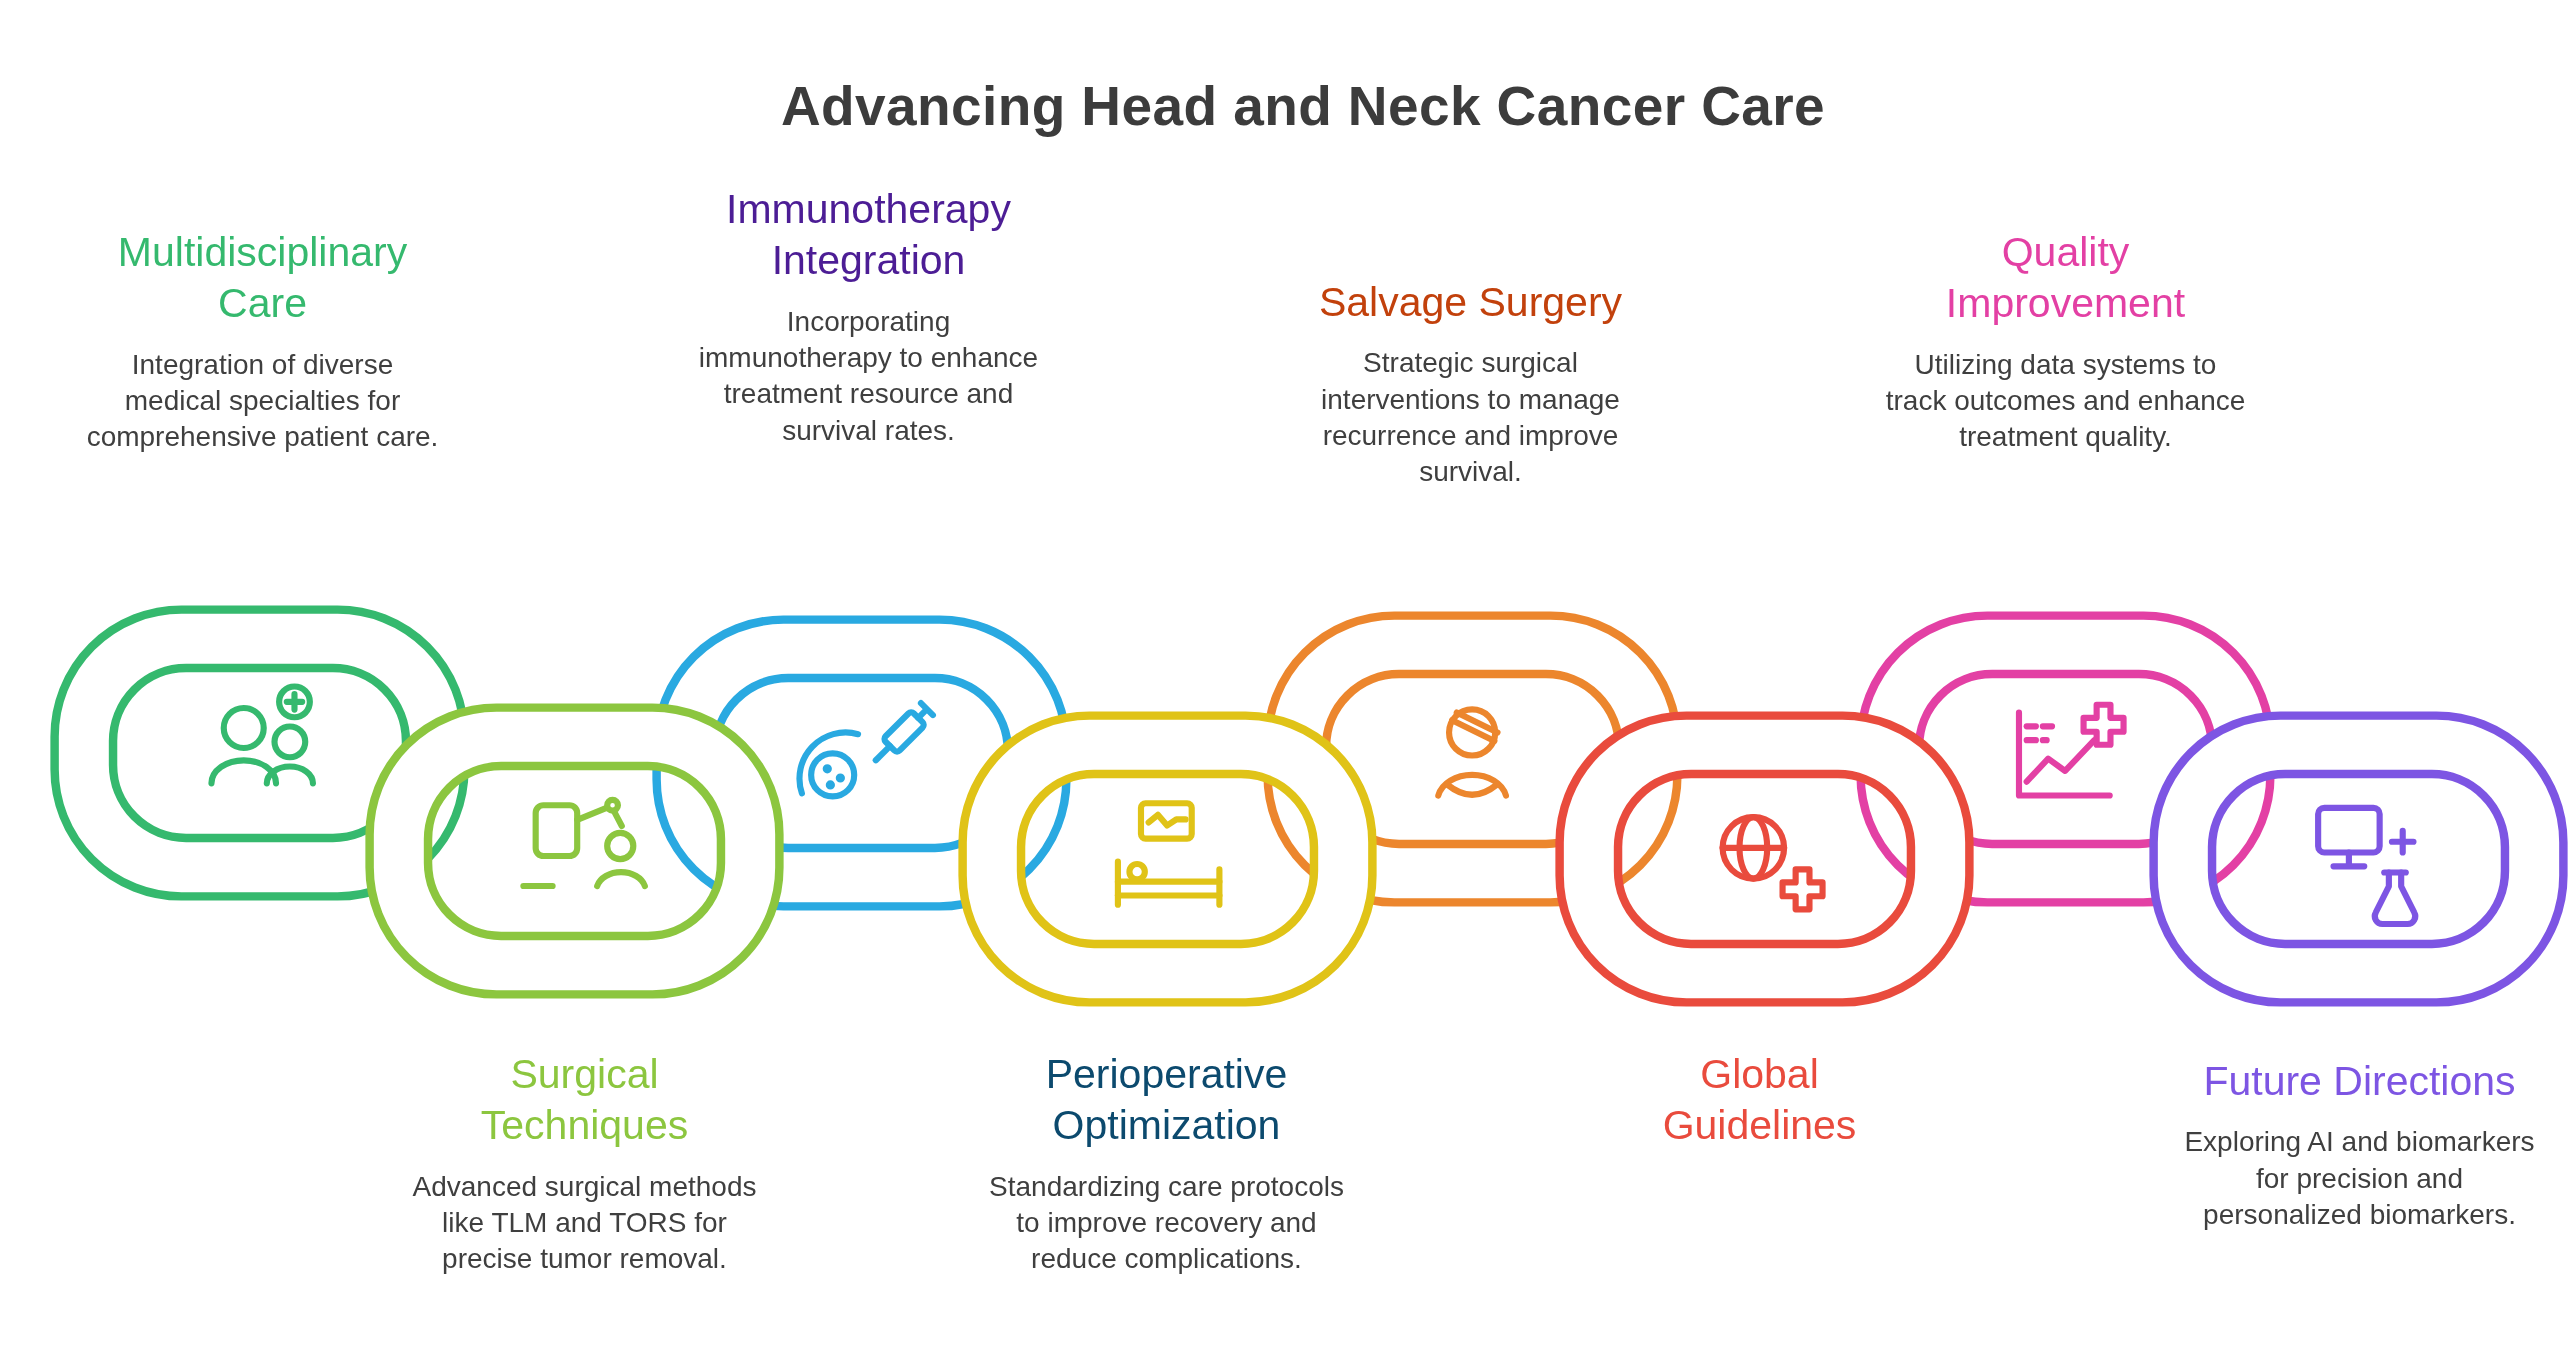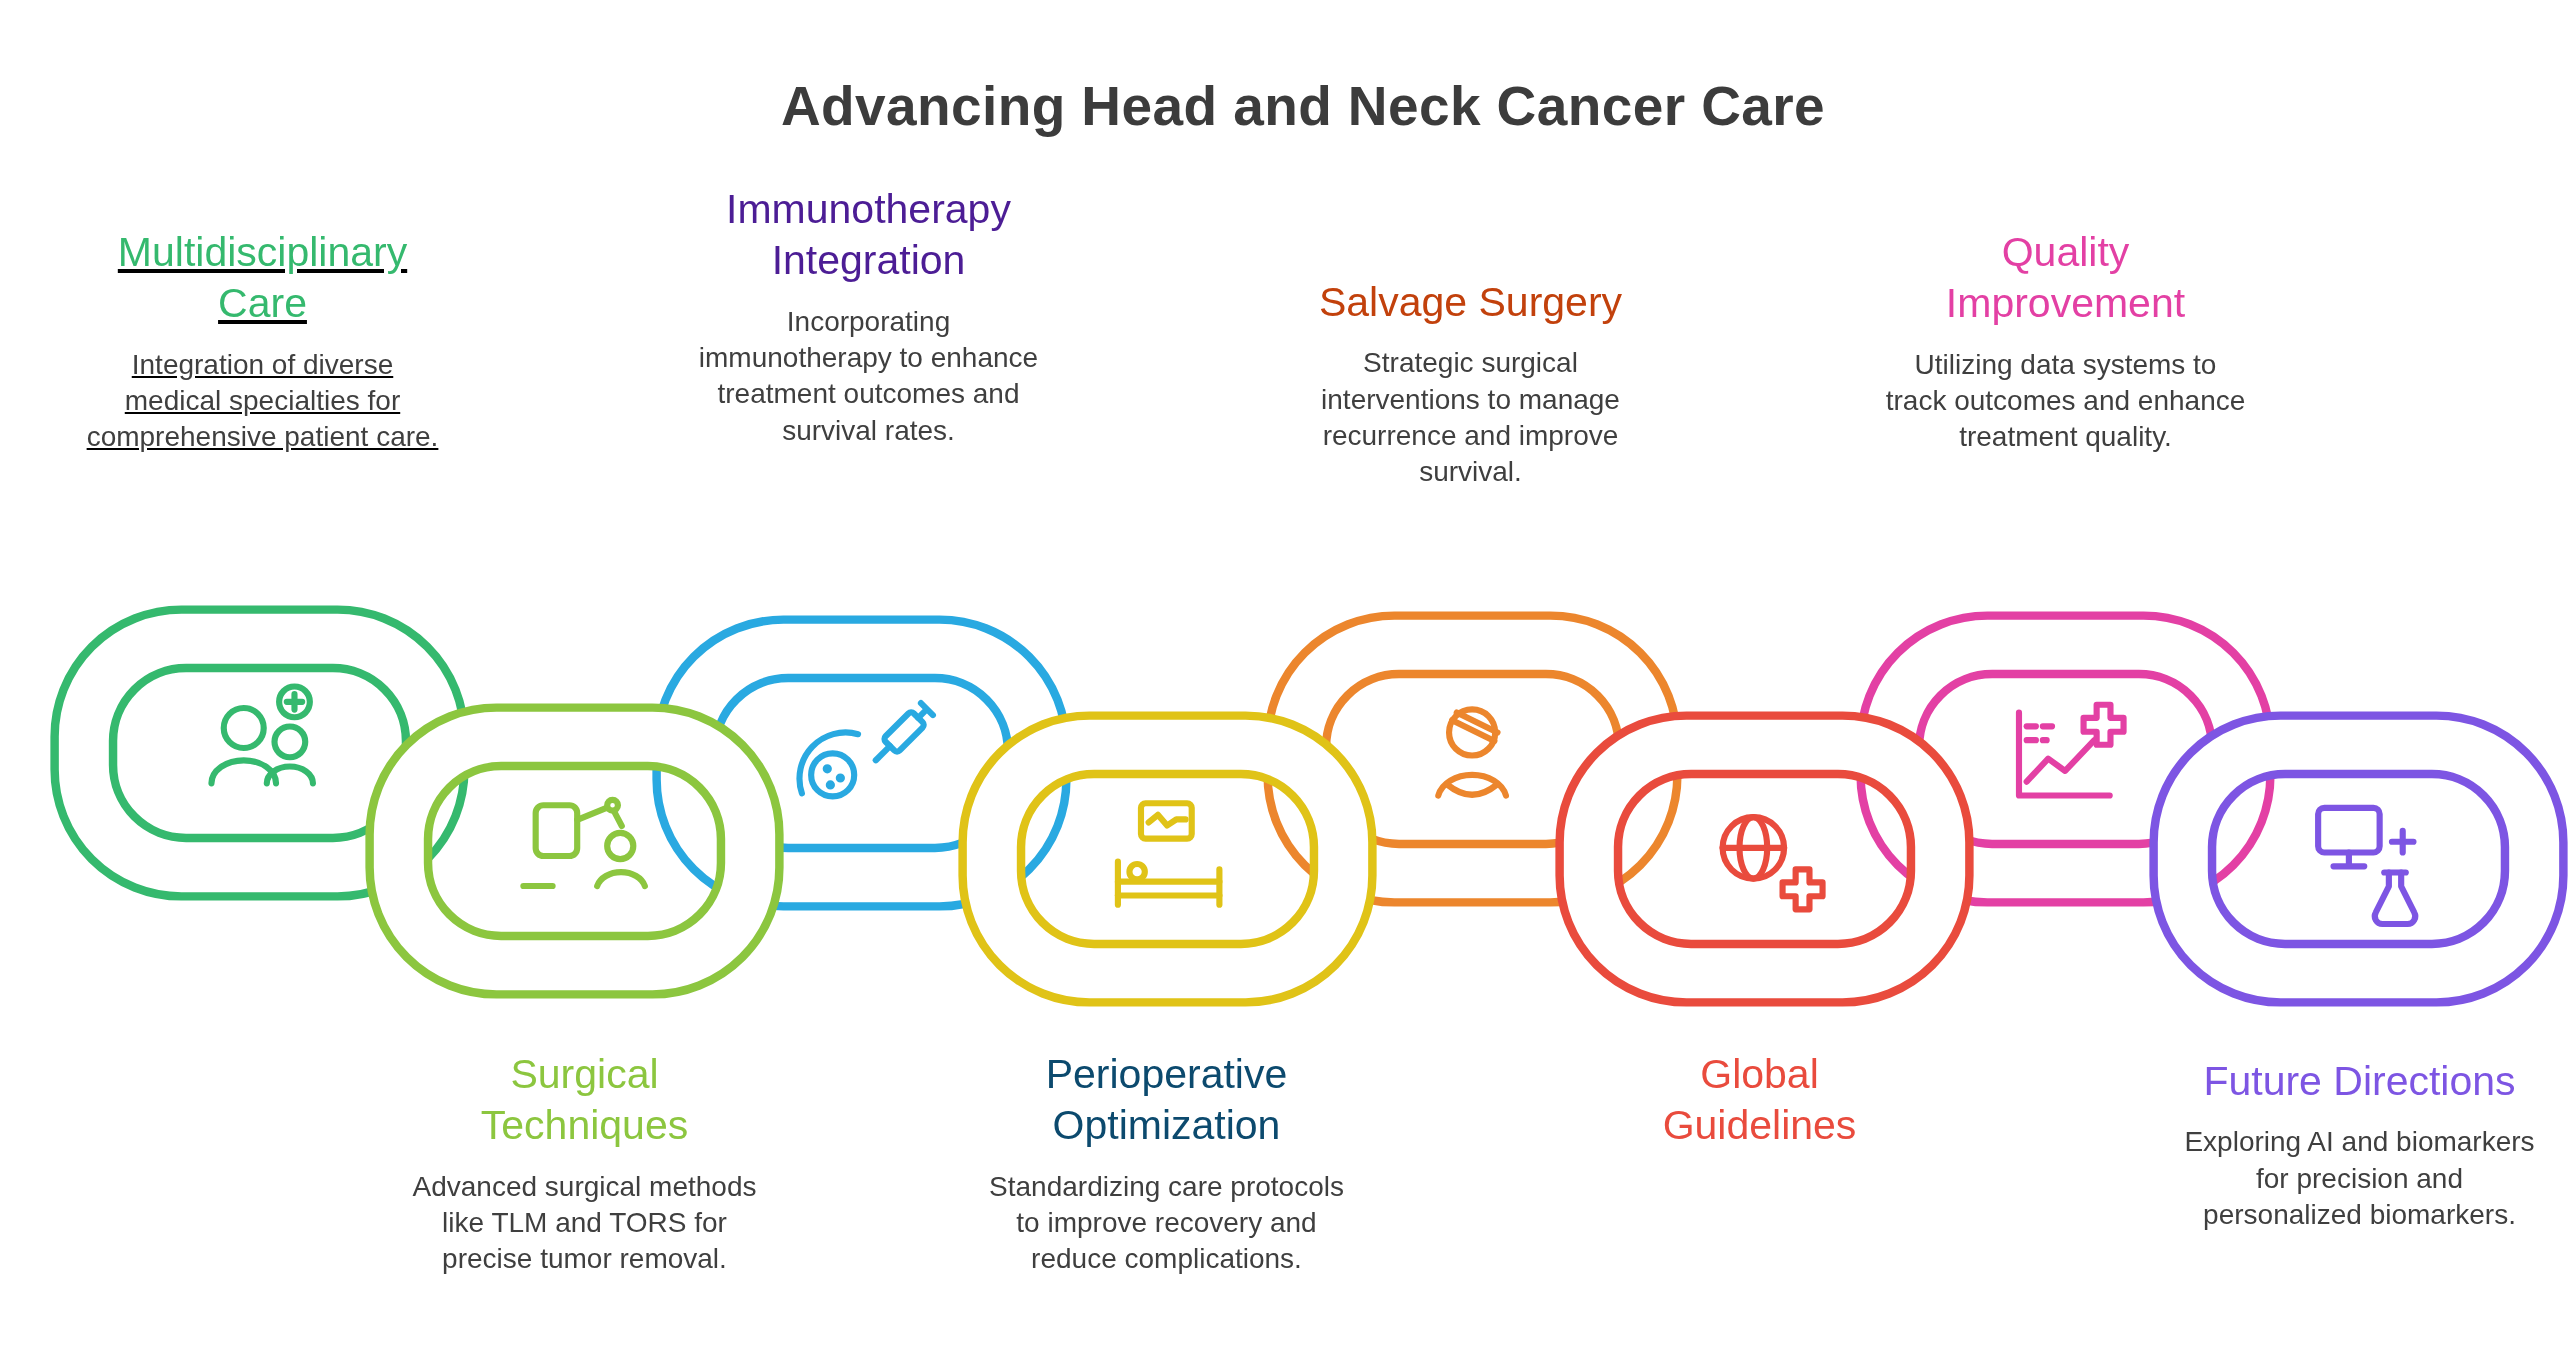--- a/index.html
+++ b/index.html
@@ -61,21 +61,21 @@
   .pos-1 { left: 50px;   top: 605px; }
   .pos-2 { left: 365px;  top: 703px; }
   .pos-3 { left: 652px;  top: 615px; }
   .pos-4 { left: 958px; top: 711px; }
   .pos-5 { left: 1263px; top: 611px; }
   .pos-6 { left: 1555px; top: 711px; }
   .pos-7 { left: 1856px; top: 611px; }
   .pos-8 { left: 2149px; top: 711px; }
 
   
-  .grp-1 { left: 82px;  top: 227px; text-decoration: underline; }
+  .grp-1 { left: 82px;  top: 227px; }
   .grp-3 { left: 688px;  top: 184px; }
   .grp-5 { left: 1290px; top: 277px; }
   .grp-7 { left: 1885px; top: 227px; }
   .grp-2 { left: 404px;  top: 1049px; }
   .grp-4 { left: 986px; top: 1049px; }
   .grp-6 { left: 1579px; top: 1049px; }
   .grp-8 { left: 2179px; top: 1056px; }
 </style>
 </head>
 <body>
@@ -84,21 +84,21 @@
 
   <h1 class="page-title" style="color: rgb(60, 60, 60);">Advancing Head and Neck Cancer Care</h1>
 
   <div class="label-group grp-1">
     <div class="section-title" style="color: rgb(53, 185, 110);">Multidisciplinary Care</div>
     <div class="section-desc">Integration of diverse medical specialties for comprehensive patient care.</div>
   </div>
 
   <div class="label-group grp-3">
     <div class="section-title" style="color: #4c1d95;">Immunotherapy Integration</div>
-    <div class="section-desc">Incorporating immunotherapy to enhance treatment outcomes and survival rates.</div>
+    <div class="section-desc">Incorporating immunotherapy to enhance treatment resource and survival rates.</div>
   </div>
 
   <div class="label-group grp-5">
     <div class="section-title wide" style="color: #c2410c;">Salvage Surgery</div>
     <div class="section-desc">Strategic surgical interventions to manage recurrence and improve survival.</div>
   </div>
 
   <div class="label-group grp-7">
     <div class="section-title" style="color: rgb(227, 64, 164);">Quality Improvement</div>
     <div class="section-desc">Utilizing data systems to track outcomes and enhance treatment quality.</div>

